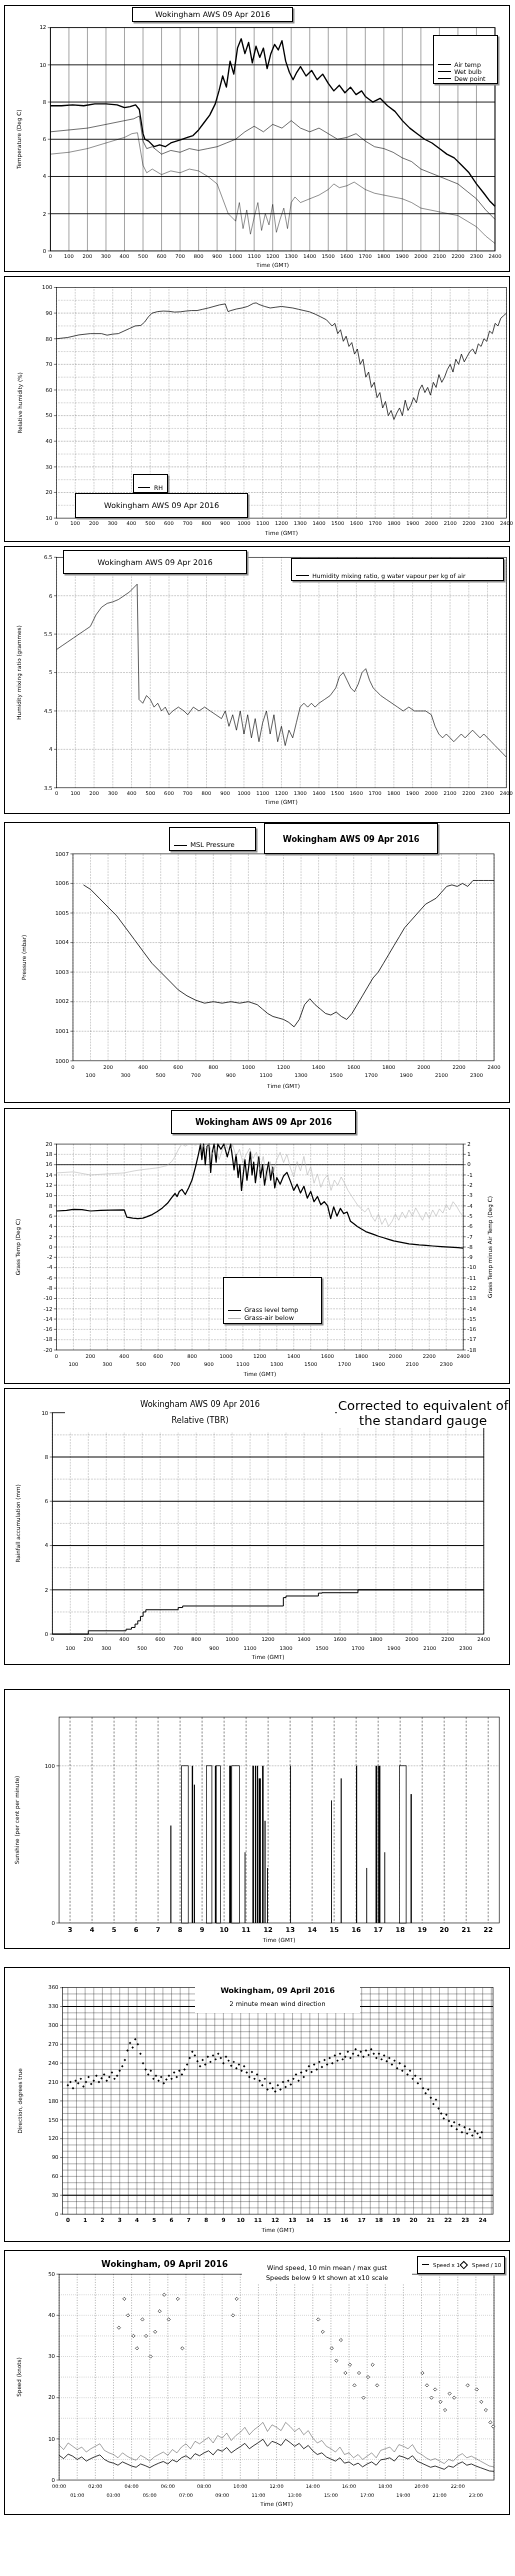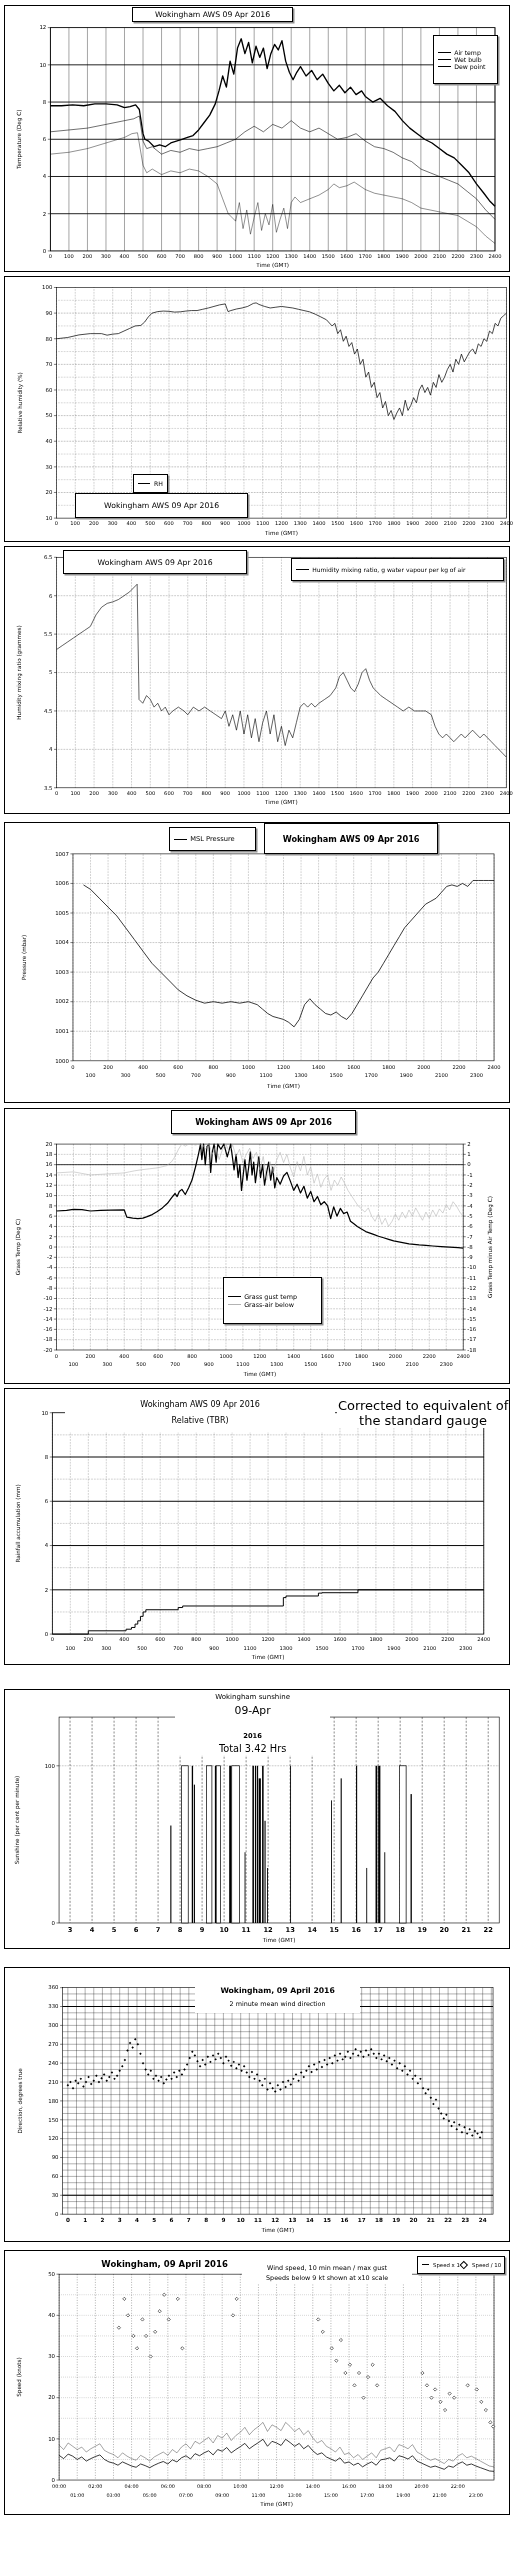--- a/index.html
+++ b/index.html
@@ -3,21 +3,21 @@
 <meta charset="utf-8">
 <style>
   html,body{margin:0;padding:0;background:#fff;}
   body{width:515px;height:2576px;position:relative;font-family:"DejaVu Sans",sans-serif;color:#000;}
   .fig{position:absolute;left:4.1px;width:506px;background:#fff;border:0.8px solid #000;box-sizing:border-box;}
   .fig svg{position:absolute;left:0;top:0;overflow:visible;}
   .tbox{position:absolute;background:#fff;border:0.5px solid #000;box-shadow:1.5px 1.5px 0 #909090;
         display:flex;flex-direction:column;align-items:center;justify-content:center;text-align:center;z-index:2;box-sizing:border-box;}
   .plain{position:absolute;background:#fff;text-align:center;z-index:2;box-sizing:border-box;}
   .lbox{position:absolute;background:#fff;border:0.5px solid #000;box-shadow:1.5px 1.5px 0 #909090;
-        display:flex;flex-direction:column;justify-content:center;padding:1px 4.1px;z-index:2;box-sizing:border-box;}
+        display:flex;flex-direction:column;justify-content:flex-end;padding:1px 4.1px;z-index:2;box-sizing:border-box;}
   .lrow{display:flex;align-items:center;gap:3.6px;white-space:nowrap;}
   .sw{display:inline-block;width:12.4px;height:0;border-top:0.5px solid #000;}
   .sw-thick{border-top-width:1.5px;}
   .sw-med{border-top-width:1px;}
   .sw-gray{border-color:#b3b3b3;}
   .dsw{display:inline-block;width:3.6px;height:3.6px;border:0.7px solid #000;transform:rotate(45deg);margin:0 1.5px;}
   .b{font-weight:bold;}
 </style>
 </head>
 <body>
@@ -563,21 +563,21 @@
       <text x="495" y="518" font-size="11" text-anchor="middle" fill="#000">Time (GMT)</text>
       <text x="30" y="268" font-size="11" text-anchor="middle" fill="#000" transform="rotate(-90 30 268)">Grass Temp (Deg C)</text>
       <text x="946" y="268" font-size="11" text-anchor="middle" fill="#000" transform="rotate(-90 946 268)">Grass Temp minus Air Temp (Deg C)</text>
     </svg>
   <div class="tbox b" style="left:166px;top:1px;width:185px;height:24px;font-size:8.2px">
     <span>Wokingham AWS 09 Apr 2016</span>
     </div>
   <div class="lbox" style="left:218px;top:168px;width:99px;height:47px;font-size:6.4px">
     <div class="lrow">
         <span class="sw sw-thick"></span>
-        <span>Grass gust temp</span>
+        <span>Grass level temp</span>
       </div>
     <div class="lrow">
         <span class="sw sw-gray"></span>
         <span>Grass-air below</span>
       </div>
   </div>
 </div>
 
 <div class="fig" id="fig6" style="top:1388px;height:277px">
   <svg width="504" height="275" viewBox="0 0 979 534">
@@ -736,26 +736,20 @@
       <text x="853.125" y="469" font-size="13" text-anchor="middle" fill="#000" font-weight="bold">20</text>
       <text x="895.875" y="469" font-size="13" text-anchor="middle" fill="#000" font-weight="bold">21</text>
       <text x="938.625" y="469" font-size="13" text-anchor="middle" fill="#000" font-weight="bold">22</text>
       <line x1="100" y1="452" x2="105" y2="452" stroke="#000" stroke-width="1"></line>
       <text x="97" y="455.5" font-size="10.5" text-anchor="end" fill="#000">0</text>
       <line x1="100" y1="146.6564885496183" x2="105" y2="146.6564885496183" stroke="#000" stroke-width="1"></line>
       <text x="97" y="150.1564885496183" font-size="10.5" text-anchor="end" fill="#000">100</text>
       <text x="532.5" y="489" font-size="11" text-anchor="middle" fill="#000">Time (GMT)</text>
       <text x="28" y="252" font-size="11" text-anchor="middle" fill="#000" transform="rotate(-90 28 252)">Sunshine (per cent per minute)</text>
     </svg>
-  <div class="plain" style="left:170px;top:2.1px;width:155px;padding:1px 0">
-    <div style="font-size:7px">Wokingham sunshine</div>
-    <div style="font-size:10.8px;margin-top:3.1px">09-Apr</div>
-    <div style="font-size:6.7px;margin-top:14.4px" class="b">2016</div>
-    <div style="font-size:9.8px;margin-top:3.1px">Total 3.42 Hrs</div>
-  </div>
 </div>
 
 <div class="fig" id="fig8" style="top:1967px;height:275px">
   <svg width="504" height="273" viewBox="0 0 979 530">
       <line x1="122.07228915662651" y1="38" x2="122.07228915662651" y2="478" stroke="#000" stroke-width="0.6"></line>
       <line x1="138.859437751004" y1="38" x2="138.859437751004" y2="478" stroke="#000" stroke-width="0.6"></line>
       <line x1="155.64658634538154" y1="38" x2="155.64658634538154" y2="478" stroke="#000" stroke-width="0.6"></line>
       <line x1="172.43373493975903" y1="38" x2="172.43373493975903" y2="478" stroke="#000" stroke-width="0.6"></line>
       <line x1="189.22088353413653" y1="38" x2="189.22088353413653" y2="478" stroke="#000" stroke-width="0.6"></line>
       <line x1="206.00803212851406" y1="38" x2="206.00803212851406" y2="478" stroke="#000" stroke-width="0.6"></line>

